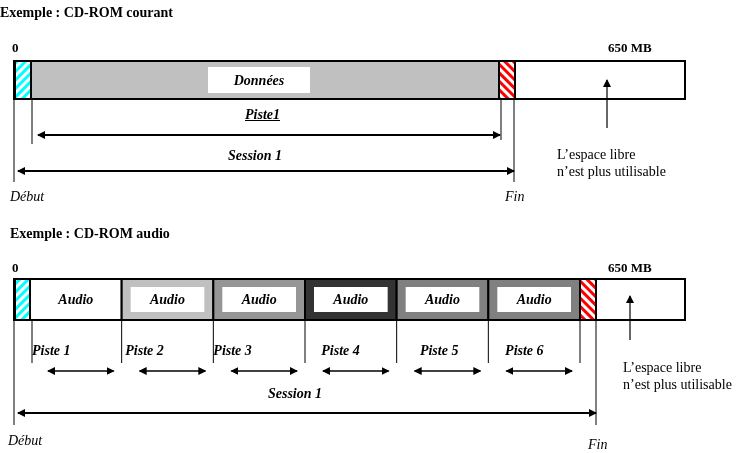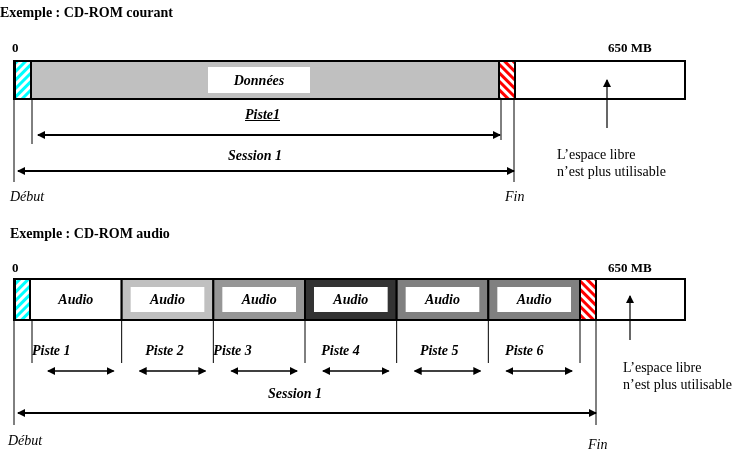--- a/index.html
+++ b/index.html
@@ -109,21 +109,21 @@
 <div id="seg-labels">
     <div class="abs bi" style="left: 30px; top: 292px; width: 91.6667px; text-align: center;">Audio</div>
     <div class="abs bi" style="left: 121.667px; top: 292px; width: 91.6667px; text-align: center;">Audio</div>
     <div class="abs bi" style="left: 213.333px; top: 292px; width: 91.6667px; text-align: center;">Audio</div>
     <div class="abs bi" style="left: 305px; top: 292px; width: 91.6667px; text-align: center;">Audio</div>
     <div class="abs bi" style="left: 396.667px; top: 292px; width: 91.6667px; text-align: center;">Audio</div>
     <div class="abs bi" style="left: 488.333px; top: 292px; width: 91.6667px; text-align: center;">Audio</div>
   </div>
 <div id="track-labels">
     <div class="abs bi" style="left: 32px; top: 343px; width: 91.6667px; text-align: left;">Piste 1</div>
-    <div class="abs bi" style="left: 125px; top: 343px; width: 79px; text-align: center;">Piste 2</div>
+    <div class="abs bi" style="left: 105px; top: 343px; width: 79px; text-align: center;">Piste 2</div>
     <div class="abs bi" style="left: 213.333px; top: 343px; width: 91.6667px; text-align: left;">Piste 3</div>
     <div class="abs bi" style="left: 305px; top: 343px; width: 71px; text-align: center;">Piste 4</div>
     <div class="abs bi" style="left: 396.667px; top: 343px; width: 85px; text-align: center;">Piste 5</div>
     <div class="abs bi" style="left: 488.333px; top: 343px; width: 72px; text-align: center;">Piste 6</div>
   </div>
 <div class="abs bi" style="left:240px;top:386px;width:110px;text-align:center;">Session 1</div>
 <div class="abs it" style="left:8px;top:433px;">Début</div>
 <div class="abs it" style="left:588px;top:437px;">Fin</div>
 <div class="abs note" style="left:623px;top:343px;">
   <div>L’espace libre</div>

